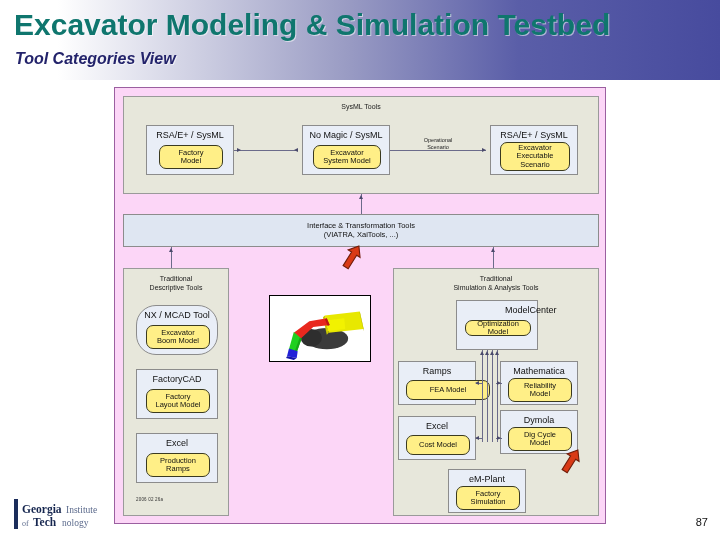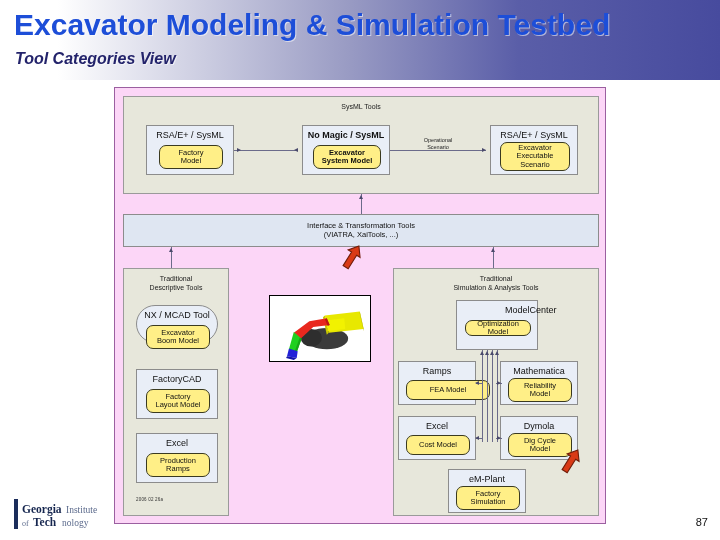--- a/index.html
+++ b/index.html
@@ -7,21 +7,21 @@
     width:720px;height:540px;overflow:hidden;background:#ffffff;
     font-family:"Liberation Sans",sans-serif;position:relative;
   }
   
   #banner{
     position:absolute;left:0;top:0;width:720px;height:80px;
     background:linear-gradient(to right,#ffffff 0%,#ffffff 8%,#9a9cc4 48%,#5a5ea8 72%,#474b9e 100%);
   }
   #title{
     position:absolute;left:14px;top:8px;
-    font-size:30px;font-weight:bold;color:#1d4ed8;letter-spacing:0px;
+    font-size:30px;font-weight:bold;color:#0f766e;letter-spacing:0px;
     white-space:nowrap;text-shadow:1px 1px 0 rgba(255,255,255,.55);
   }
   #subtitle{
     position:absolute;left:15px;top:50px;
     font-size:16px;font-style:italic;font-weight:bold;color:#23236b;
     white-space:nowrap;text-shadow:1px 1px 0 rgba(255,255,255,.55);
   }
   
   #diagram{
     position:absolute;left:114px;top:87px;width:492px;height:437px;
@@ -103,21 +103,21 @@
 
   <div class="panel" style="left:8px;top:8px;width:476px;height:98px;">
     <div class="panel-title" style="top:6px;">SysML Tools</div>
 
     <div class="toolbox" style="left:22px;top:28px;width:88px;height:50px;">
       <div class="toolbox-label" style="top:4px;">RSA/E+ / SysML</div>
       <div class="model" style="left:12px;top:19px;width:64px;height:24px;white-space:pre-line;">Factory
 Model</div>
     </div>
 
-    <div class="toolbox" style="left:178px;top:28px;width:88px;height:50px;font-weight:bold;">
+    <div class="toolbox" style="left:178px;top:28px;width:88px;height:50px;">
       <div class="toolbox-label" style="top:4px;">No Magic / SysML</div>
       <div class="model" style="left:10px;top:19px;width:68px;height:24px;white-space:pre-line;">Excavator
 System Model</div>
     </div>
 
     <div class="toolbox" style="left:366px;top:28px;width:88px;height:50px;">
       <div class="toolbox-label" style="top:4px;">RSA/E+ / SysML</div>
       <div class="model" style="left:9px;top:16px;width:70px;height:29px;white-space:pre-line;">Excavator
 Executable
 Scenario</div>
@@ -143,21 +143,21 @@
 
   <div class="vline" style="left:56px;top:159px;height:21px;"></div>
   <div class="arrow-u" style="left:53.5px;top:160px;"></div>
   <div class="vline" style="left:378px;top:159px;height:21px;"></div>
   <div class="arrow-u" style="left:375.5px;top:160px;"></div>
 
   <div class="panel" style="left:8px;top:180px;width:106px;height:248px;">
     <div class="panel-title" style="top:6px;">Traditional</div>
     <div class="panel-title" style="top:14.5px;">Descriptive Tools</div>
 
-    <div class="toolbox" style="left:12px;top:36px;width:82px;height:38px;border-radius:20px;">
+    <div class="toolbox" style="left:12px;top:36px;width:82px;height:50px;border-radius:20px;">
       <div class="toolbox-label" style="top:4px;">NX / MCAD Tool</div>
       <div class="model" style="left:9px;top:19px;width:64px;height:24px;white-space:pre-line;">Excavator
 Boom Model</div>
     </div>
 
     <div class="toolbox" style="left:12px;top:100px;width:82px;height:50px;">
       <div class="toolbox-label" style="top:4px;">FactoryCAD</div>
       <div class="model" style="left:9px;top:19px;width:64px;height:24px;white-space:pre-line;">Factory
 Layout Model</div>
     </div>
@@ -190,21 +190,21 @@
       <div class="toolbox-label" style="top:4px;">Mathematica</div>
       <div class="model" style="left:7px;top:16px;width:64px;height:24px;white-space:pre-line;">Reliability
 Model</div>
     </div>
 
     <div class="toolbox" style="left:4px;top:147px;width:78px;height:44px;">
       <div class="toolbox-label" style="top:4px;">Excel</div>
       <div class="model" style="left:7px;top:18px;width:64px;height:20px;white-space:pre-line;">Cost Model</div>
     </div>
 
-    <div class="toolbox" style="left:106px;top:147px;width:78px;height:44px;">
+    <div class="toolbox" style="left:106px;top:141px;width:78px;height:44px;">
       <div class="toolbox-label" style="top:4px;">Dymola</div>
       <div class="model" style="left:7px;top:16px;width:64px;height:24px;white-space:pre-line;">Dig Cycle
 Model</div>
     </div>
 
     <div class="toolbox" style="left:54px;top:200px;width:78px;height:44px;">
       <div class="toolbox-label" style="top:4px;">eM-Plant</div>
       <div class="model" style="left:7px;top:16px;width:64px;height:24px;white-space:pre-line;">Factory
 Simulation</div>
     </div>

